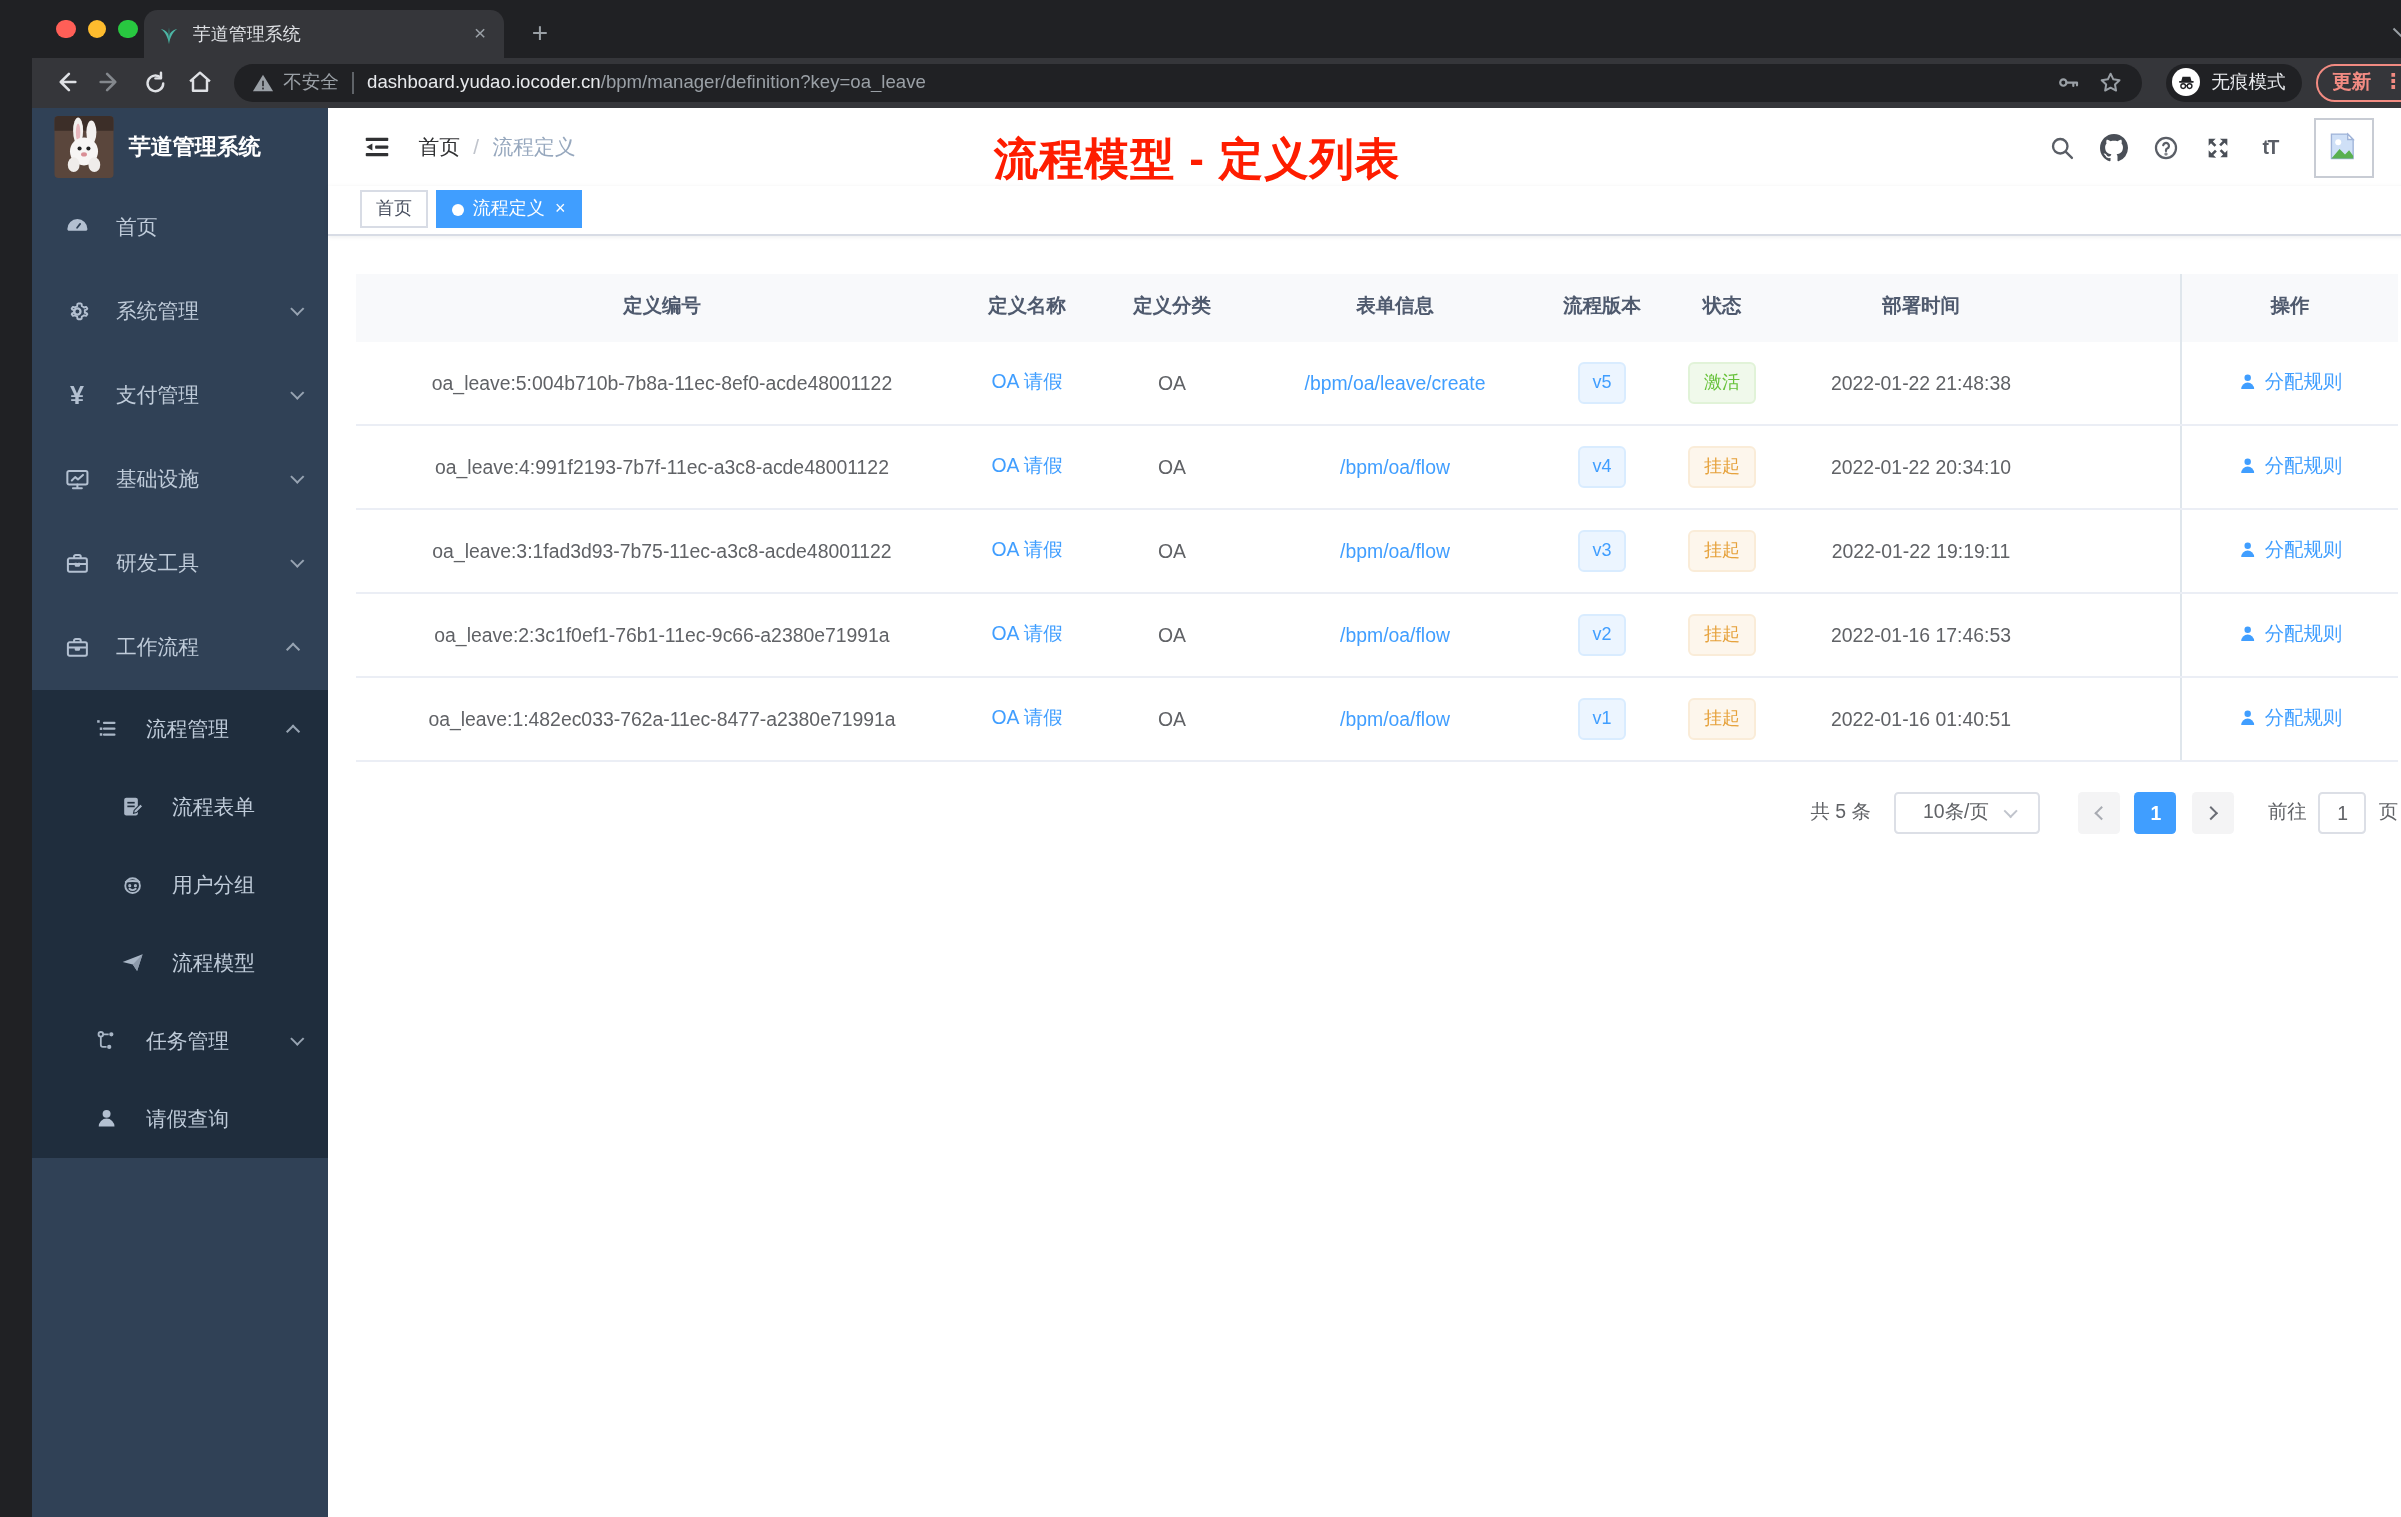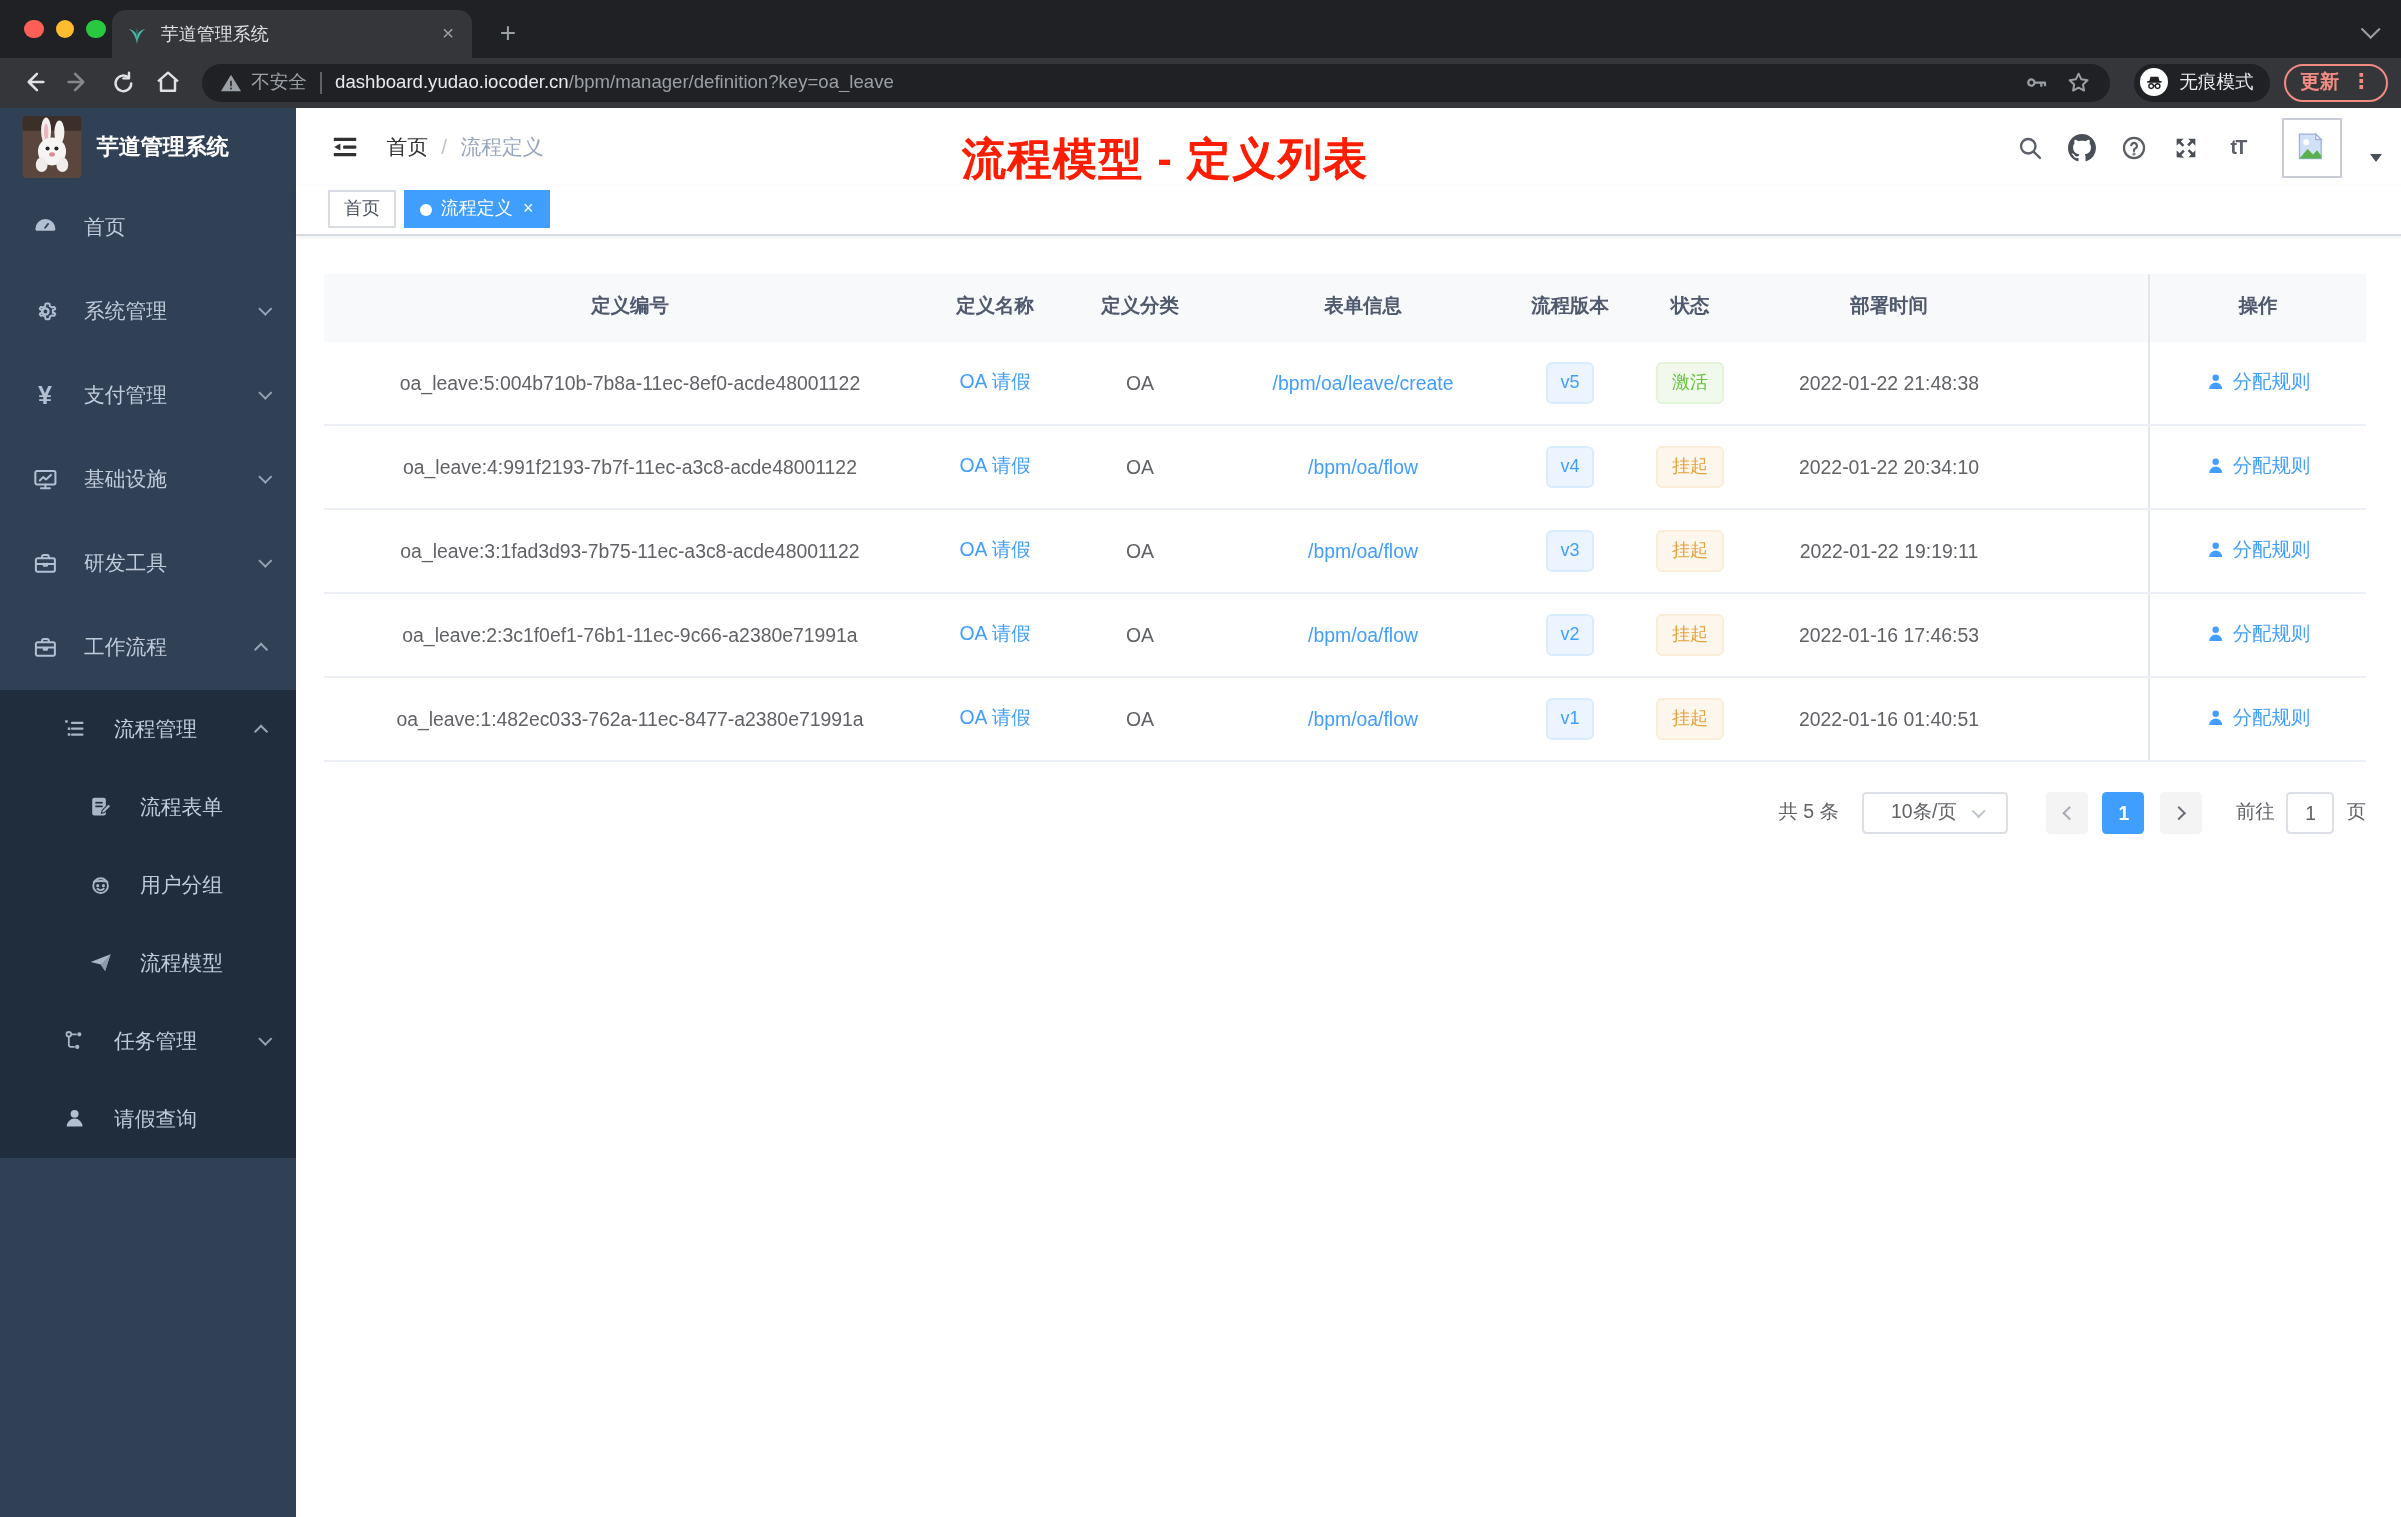--- a/index.html
+++ b/index.html
@@ -1,17 +1,17 @@
 <!DOCTYPE html>
 <html style="font-size:12px"><head>
 <meta charset="utf-8">
 <style>
   html,body{margin:0;padding:0;background:#202124;}
   *{box-sizing:border-box;}
-  #viewport{width:2401px;height:1518px;overflow:hidden;position:relative;background:#202124;}
+  #viewport{width:2401px;height:1518px;overflow:hidden;position:relative;background:#202124;padding-left:32px;}
   #app{width:1201px;height:759px;transform:scale(2);transform-origin:0 0;
        font-family:"Liberation Sans","DejaVu Sans",sans-serif;-webkit-font-smoothing:antialiased;}
 
   
   .tabstrip{height:29px;background:#202124;position:relative;display:flex;align-items:flex-end;}
   .traffic{position:absolute;left:12px;top:9.7px;display:flex;gap:6px;}
   .light{width:9.7px;height:9.7px;border-radius:50%;}
   .light.r{background:#ff5f57}.light.y{background:#febc2e}.light.g{background:#28c840}
   .tab{margin-left:56px;width:180px;height:24px;background:#35363a;border-radius:6.7px 6.7px 0 0;
        display:flex;align-items:center;padding:0 7.4px;}

